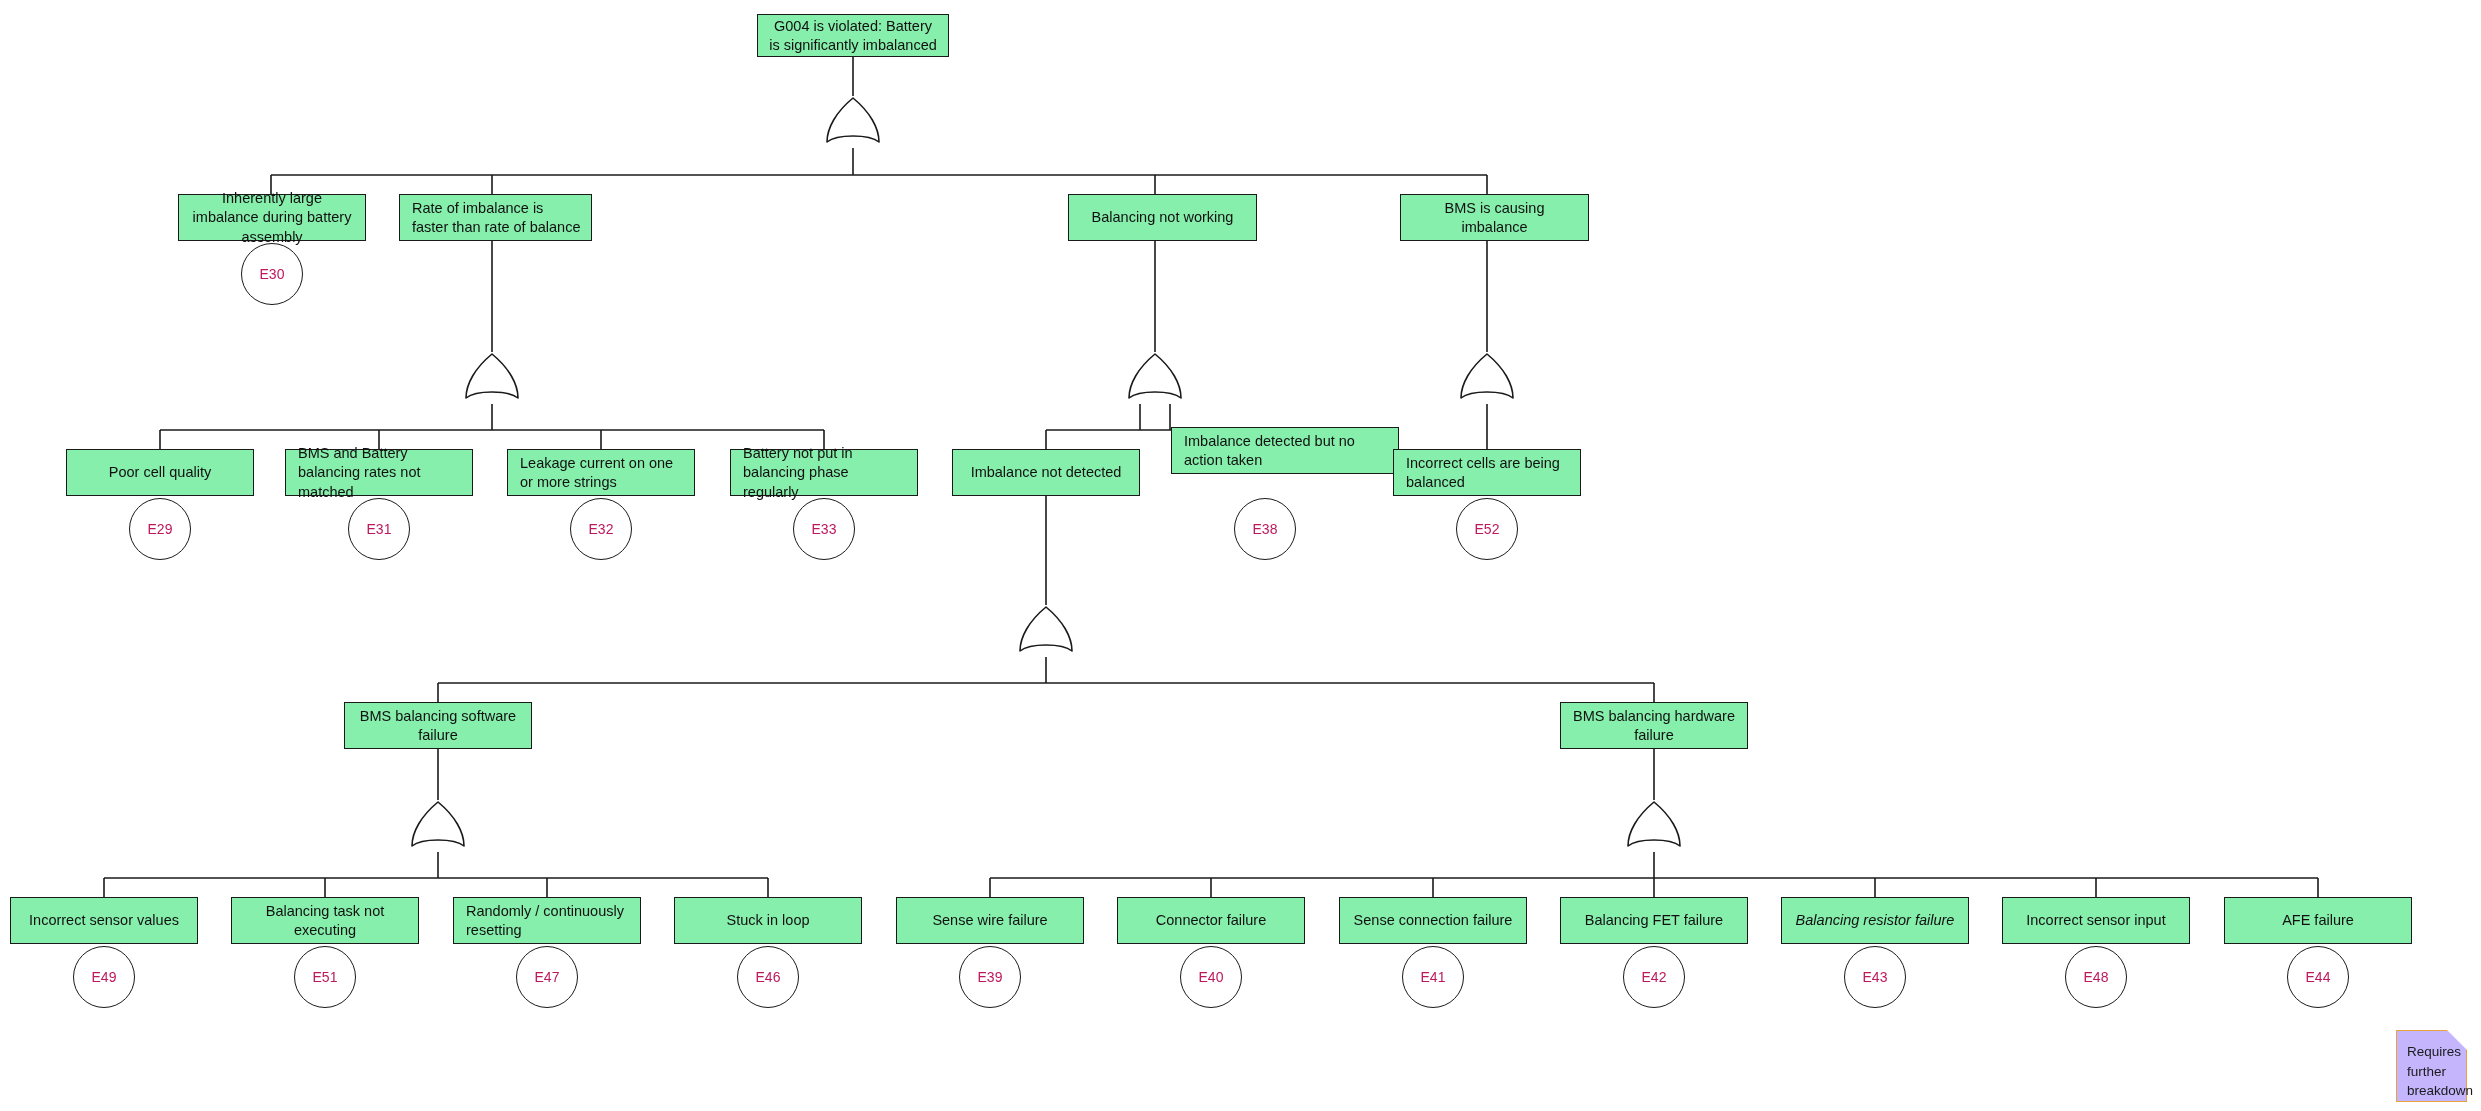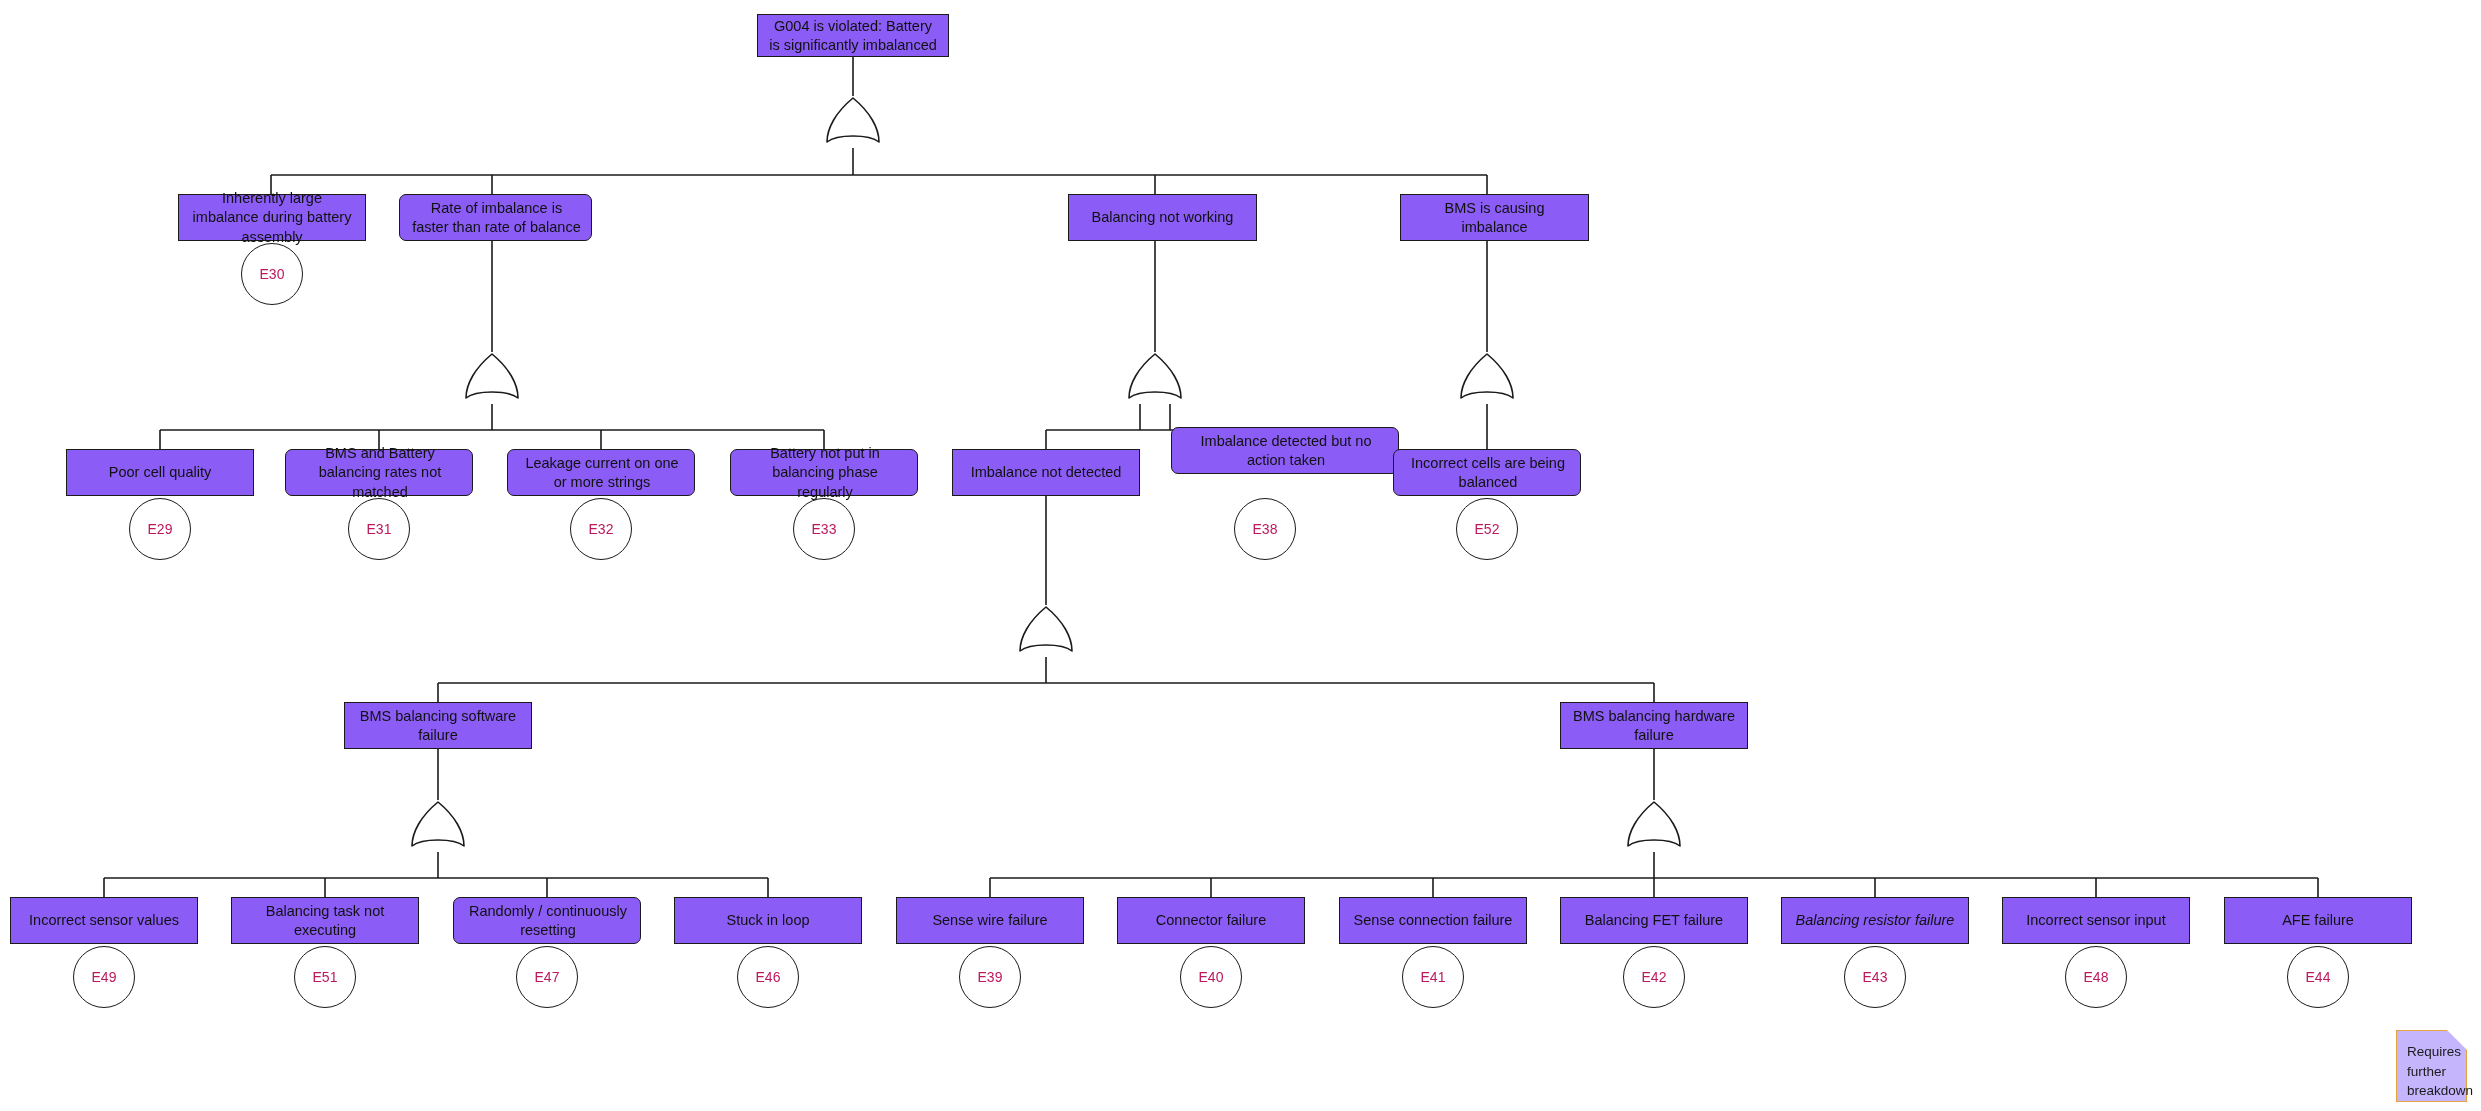--- a/index.html
+++ b/index.html
@@ -23,38 +23,37 @@
     left: 0;
     top: 0;
     width: 2481px;
     height: 1111px;
     pointer-events: none;
   }
   .node {
     position: absolute;
     box-sizing: border-box;
     border: 1.6px solid #1a1a1a;
-    background: #8b5cf6;
+    background: #86efac;
     color: #111111;
     font-size: 14.5px;
     line-height: 1.33;
     padding: 7px 10px 6px 12px;
     display: flex;
     align-items: center;
     z-index: 3;
   }
   .node.center {
     justify-content: center;
     text-align: center;
     padding-left: 10px;
   }
   .node.left {
     justify-content: flex-start;
-    text-align: center;
-    border-radius: 7px;
+    text-align: left;
   }
   .node .label { display: block; width: 100%; }
   .event-circle {
     position: absolute;
     box-sizing: border-box;
     border: 1.5px solid #1a1a1a;
     background: #ffffff;
     border-radius: 50%;
     display: flex;
     align-items: center;

